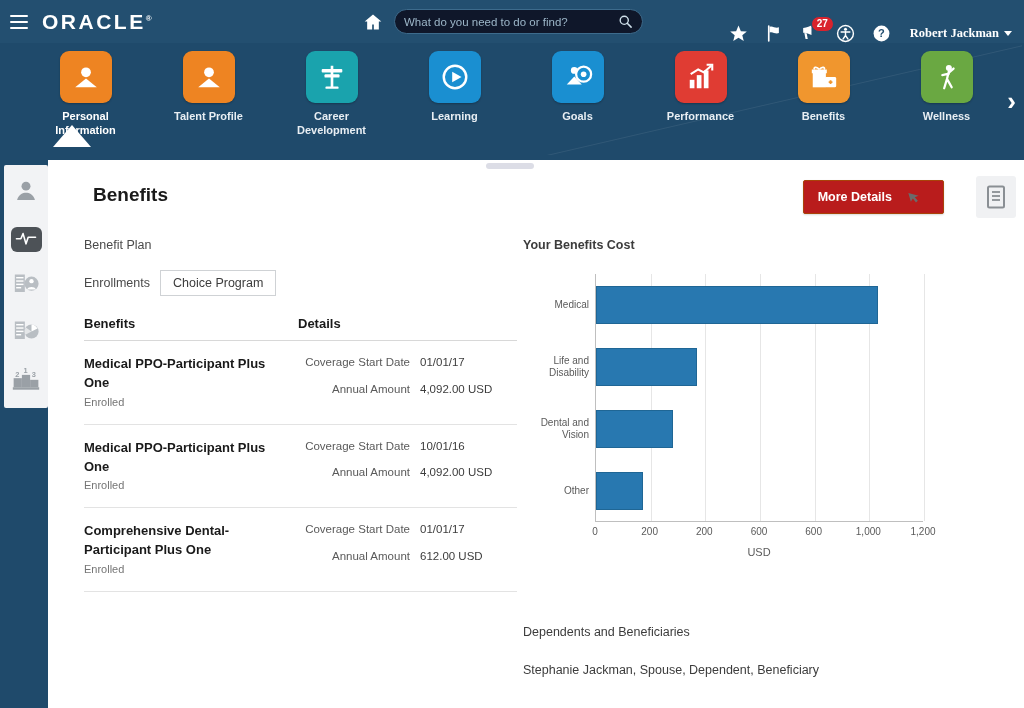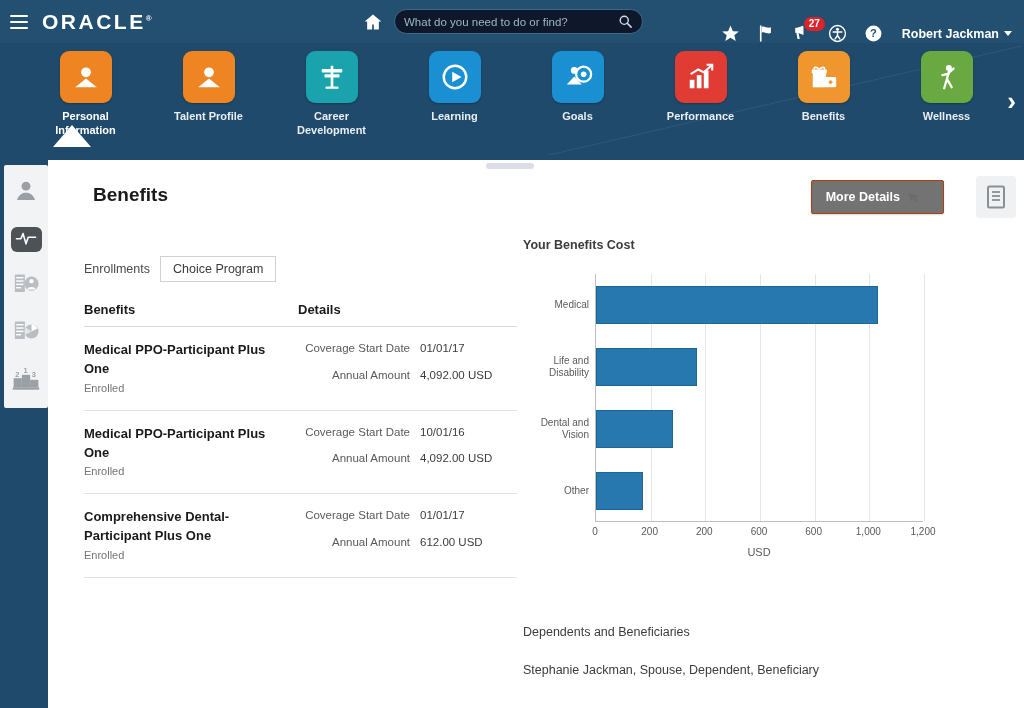--- a/index.html
+++ b/index.html
@@ -51,21 +51,21 @@
   .badge {
     position: absolute; left: 11px; top: -8px;
     background: #d9232d; color: #ffffff;
     font-size: 10px; font-weight: bold;
     border-radius: 9px; padding: 1px 5px 2px 5px;
     border: 1.5px solid #234f70; line-height: 1.1;
   }
   .username {
     color: #ffffff; font-size: 12.5px; font-weight: bold;
     display: flex; align-items: center; gap: 5px; cursor: pointer;
-    margin-left: 2px; margin-right: 4px;
+    margin-left: 2px; margin-right: 4px; font-family: Liberation Serif, serif;
   }
   .caret-down {
     width: 0; height: 0;
     border-left: 4px solid transparent; border-right: 4px solid transparent;
     border-top: 5px solid #ffffff;
   }
 
   
   .navrow {
     position: absolute; top: 43px; left: 0; width: 1024px; height: 112px;
@@ -142,25 +142,25 @@
     position: absolute; left: 438px; top: 3px;
     width: 48px; height: 6px; border-radius: 3px;
     background: #dcdde6; cursor: pointer;
   }
   .panel-title {
     position: absolute; left: 45px; top: 24px;
     font-size: 19px; font-weight: bold; color: #1a1a1a;
   }
   .more-details-btn {
     position: absolute; right: 80px; top: 20px;
-    background: #737373; color: #ffffff;
+    background: #b91c1c; color: #ffffff;
     font-size: 12.5px; font-weight: bold;
     padding: 9px 18px 9px 14px;
     border: 1px solid #a94309; border-radius: 2px;
-    cursor: pointer; display: flex; align-items: center; gap: 8px;
+    cursor: pointer; display: flex; align-items: center; gap: 16px;
     box-shadow: 0 1px 2px rgba(0,0,0,0.15);
   }
   .doc-btn {
     position: absolute; right: 8px; top: 16px;
     width: 40px; height: 42px;
     background: #f0f1f3; border-radius: 3px;
     display: flex; align-items: center; justify-content: center;
     cursor: pointer;
   }
 
@@ -466,20 +466,21 @@
   <div class="doc-btn">
     <svg width="20" height="24" viewBox="0 0 20 24">
       <rect x="2" y="1.5" width="16" height="21" rx="1.5" fill="none" stroke="#8a8f94" stroke-width="2"></rect>
       <line x1="6" y1="7" x2="14" y2="7" stroke="#8a8f94" stroke-width="1.8"></line>
       <line x1="6" y1="11" x2="14" y2="11" stroke="#8a8f94" stroke-width="1.8"></line>
       <line x1="6" y1="15" x2="14" y2="15" stroke="#8a8f94" stroke-width="1.8"></line>
     </svg>
   </div>
 
   <div class="left-col">
+    <div class="section-label">Benefit Plan</div>
 
     <div class="enroll-row">
       <span class="enroll-label">Enrollments</span>
       <span class="enroll-select">Choice Program</span>
     </div>
 
     <div class="bentable">
       <div class="bt-head">
         <div class="c1">Benefits</div>
         <div class="c2">Details</div>

